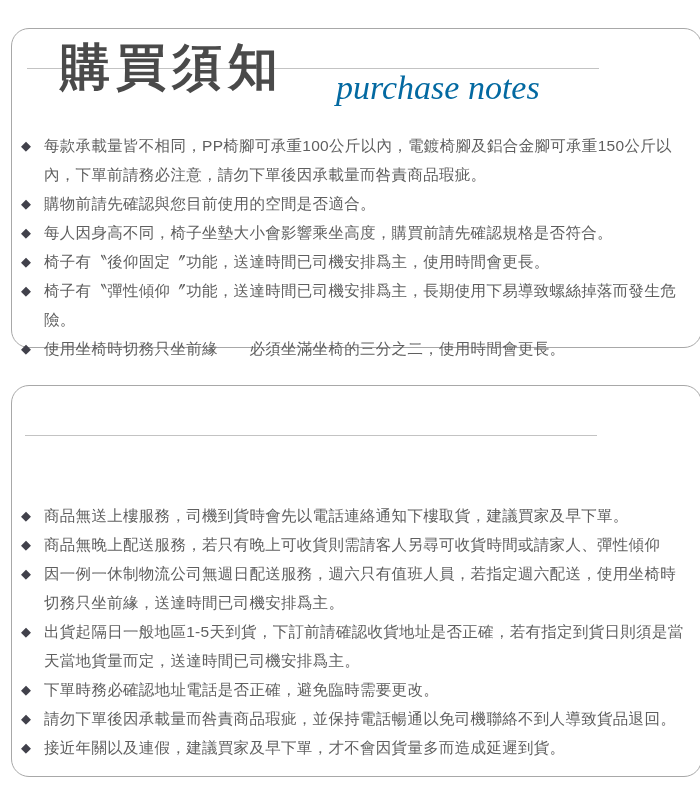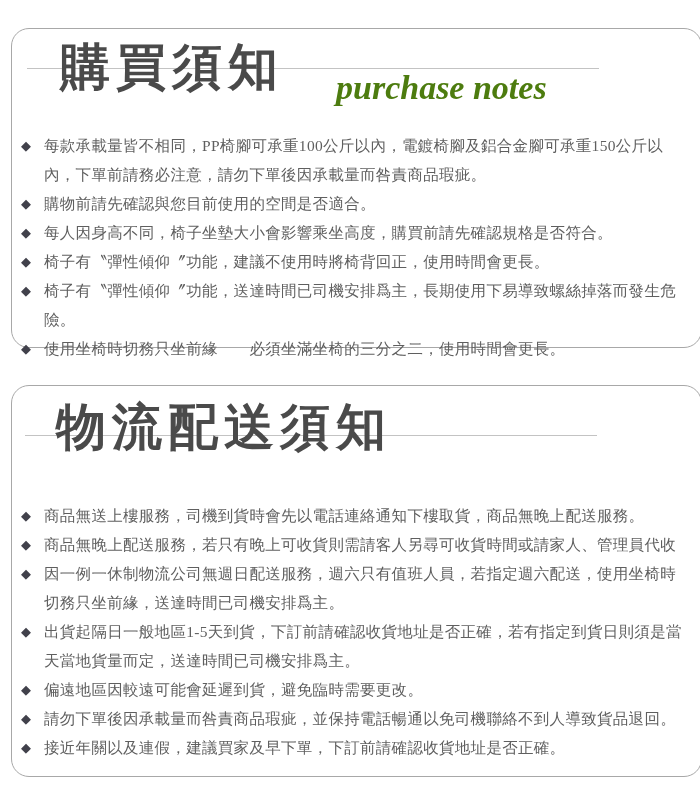--- a/index.html
+++ b/index.html
@@ -47,25 +47,24 @@
     white-space: nowrap;
   }
   #box-0 .cn-title { left: 48px; top: 13px; }
   #box-1 .cn-title { left: 44px; top: 16px; }
 
   .en-subtitle {
     position: absolute;
     font-family: "Liberation Serif", serif;
     font-style: italic;
     font-size: 34px;
-    color: #4d7c0f;
+    color: #0369a1;
     line-height: 1.1;
     z-index: 1;
     white-space: nowrap;
-    font-weight: bold;
   }
   #box-0 .en-subtitle { left: 324px; top: 40px; }
   #box-1 .en-subtitle { left: 324px; top: 52px; }
 
   .list {
     position: absolute;
     left: 9px;
     right: 12px;
   }
   #box-0 .list { top: 102px; }
@@ -82,21 +81,20 @@
     color: #41414b;
     text-align: left;
   }
   .bullet-text {
     flex: 1;
     font-size: 15.5px;
     line-height: 29px;
     color: #5f5f5f;
     letter-spacing: 0.3px;
     text-align: left;
-    font-family: Liberation Serif, serif;
   }
 </style>
 </head>
 <body>
 
 <main>
 
   <section class="box" id="box-0">
     <div class="title-line"></div>
     <h1 class="cn-title">購買須知</h1>
@@ -109,61 +107,60 @@
         <div class="bullet-row">
           <span class="bullet-icon">◆</span>
           <span class="bullet-text">購物前請先確認與您目前使用的空間是否適合。</span>
         </div>
         <div class="bullet-row">
           <span class="bullet-icon">◆</span>
           <span class="bullet-text">每人因身高不同，椅子坐墊大小會影響乘坐高度，購買前請先確認規格是否符合。</span>
         </div>
         <div class="bullet-row">
           <span class="bullet-icon">◆</span>
-          <span class="bullet-text">椅子有〝彈性傾仰〞功能，建議不使用時將椅背回正，使用時間會更長。</span>
+          <span class="bullet-text">椅子有〝後仰固定〞功能，送達時間已司機安排爲主，使用時間會更長。</span>
         </div>
         <div class="bullet-row">
           <span class="bullet-icon">◆</span>
           <span class="bullet-text">椅子有〝彈性傾仰〞功能，送達時間已司機安排爲主，長期使用下易導致螺絲掉落而發生危險。</span>
         </div>
         <div class="bullet-row">
           <span class="bullet-icon">◆</span>
           <span class="bullet-text">使用坐椅時切務只坐前緣　　必須坐滿坐椅的三分之二，使用時間會更長。</span>
         </div>
       </div>
   </section>
 
   <section class="box" id="box-1">
     <div class="title-line"></div>
-    <h1 class="cn-title">物流配送須知</h1>
     <div class="list">
         <div class="bullet-row">
           <span class="bullet-icon">◆</span>
-          <span class="bullet-text">商品無送上樓服務，司機到貨時會先以電話連絡通知下樓取貨，商品無晚上配送服務。</span>
+          <span class="bullet-text">商品無送上樓服務，司機到貨時會先以電話連絡通知下樓取貨，建議買家及早下單。</span>
         </div>
         <div class="bullet-row">
           <span class="bullet-icon">◆</span>
-          <span class="bullet-text">商品無晚上配送服務，若只有晚上可收貨則需請客人另尋可收貨時間或請家人、管理員代收</span>
+          <span class="bullet-text">商品無晚上配送服務，若只有晚上可收貨則需請客人另尋可收貨時間或請家人、彈性傾仰</span>
         </div>
         <div class="bullet-row">
           <span class="bullet-icon">◆</span>
           <span class="bullet-text">因一例一休制物流公司無週日配送服務，週六只有值班人員，若指定週六配送，使用坐椅時切務只坐前緣，送達時間已司機安排爲主。</span>
         </div>
         <div class="bullet-row">
           <span class="bullet-icon">◆</span>
           <span class="bullet-text">出貨起隔日一般地區1-5天到貨，下訂前請確認收貨地址是否正確，若有指定到貨日則須是當天當地貨量而定，送達時間已司機安排爲主。</span>
         </div>
         <div class="bullet-row">
           <span class="bullet-icon">◆</span>
-          <span class="bullet-text">偏遠地區因較遠可能會延遲到貨，避免臨時需要更改。</span>
+          <span class="bullet-text">下單時務必確認地址電話是否正確，避免臨時需要更改。</span>
         </div>
         <div class="bullet-row">
           <span class="bullet-icon">◆</span>
           <span class="bullet-text">請勿下單後因承載量而咎責商品瑕疵，並保持電話暢通以免司機聯絡不到人導致貨品退回。</span>
         </div>
         <div class="bullet-row">
           <span class="bullet-icon">◆</span>
-          <span class="bullet-text">接近年關以及連假，建議買家及早下單，下訂前請確認收貨地址是否正確。</span>
+          <span class="bullet-text">接近年關以及連假，建議買家及早下單，才不會因貨量多而造成延遲到貨。</span>
         </div>
       </div>
   </section>
 
 </main>
 
 </body></html>

